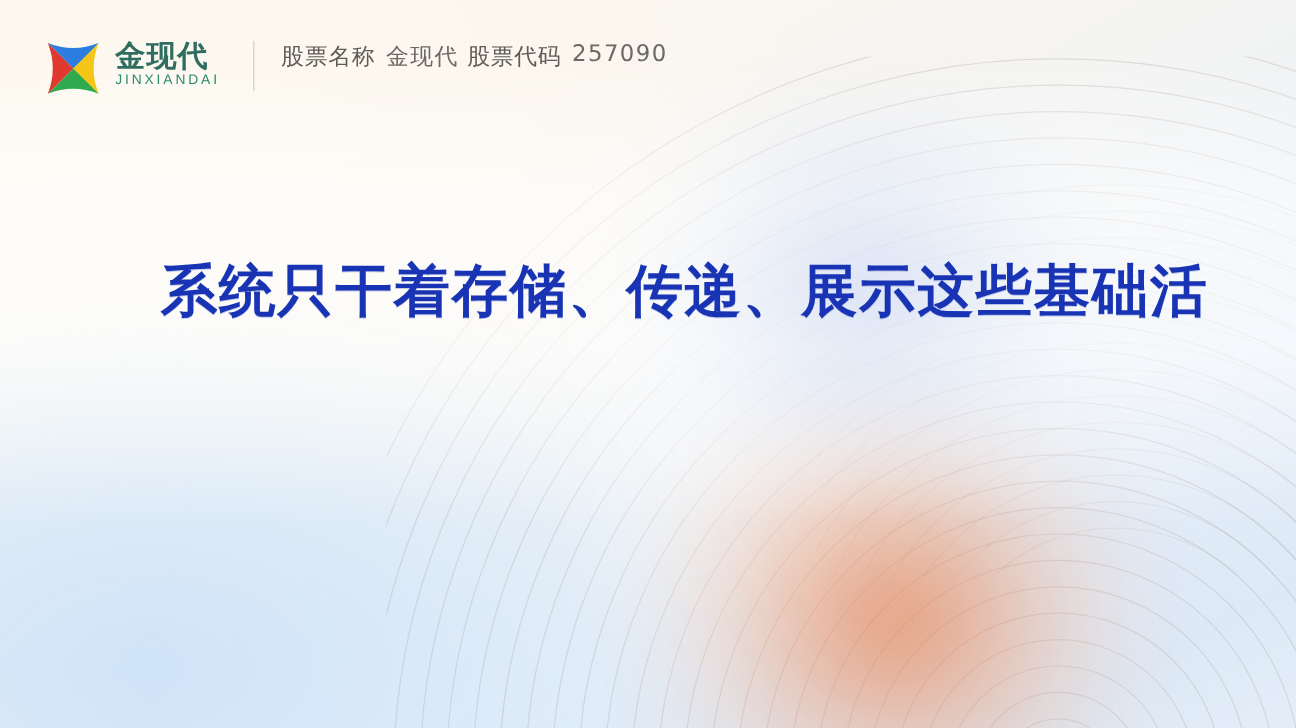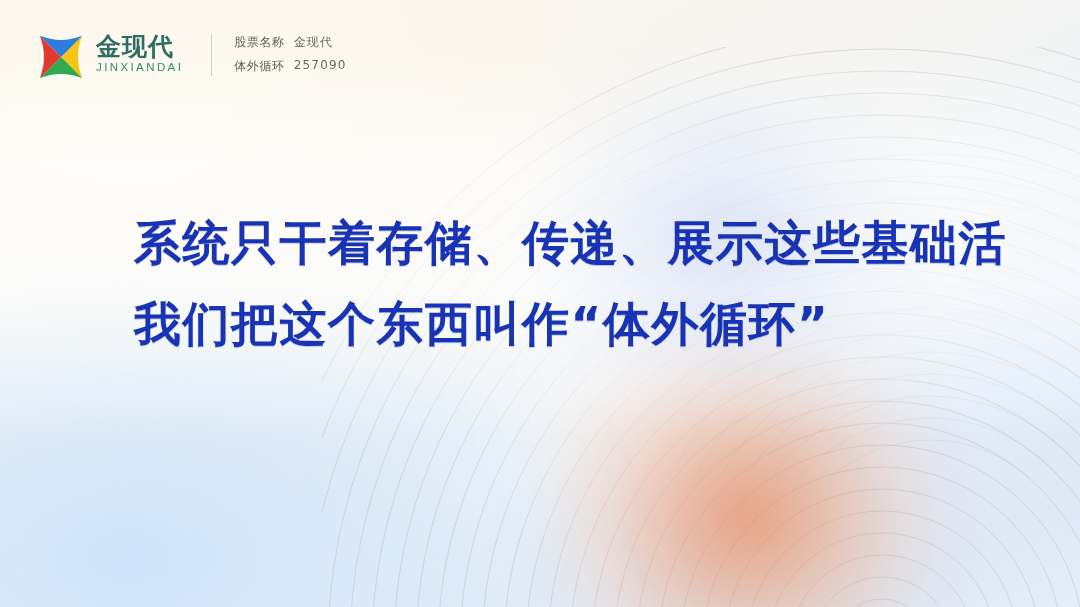--- a/index.html
+++ b/index.html
@@ -122,22 +122,22 @@
   }
   .logo-en {
     font-size:11.5px; font-weight:400; color:#2e8a6e;
     letter-spacing:2.4px; margin-top:3px;
   }
   .brand-divider {
     width:1px; height:42px; background:#d2cfca;
     margin:0 22px 0 28px;
   }
   .stockinfo {
-    display:flex; flex-direction:column; gap:7px;
-    font-size:12px; color:#585552; letter-spacing:.6px;
+    display:flex; flex-direction:row; gap:7px;
+    font-size:19px; color:#585552; letter-spacing:.6px;
     font-family:"DejaVu Sans","Liberation Sans",sans-serif;
   }
   .stockinfo .row { display:flex; gap:9px; white-space:nowrap; }
   .stockinfo .k { color:#5e5b57; }
   .stockinfo .v { color:#6b6865; letter-spacing:1.2px; }
 
   
   .headline {
     position:absolute; left:134px; top:202px;
     z-index:5;
@@ -242,22 +242,21 @@
   </div>
 
   <div class="brand-divider"></div>
 
   <div class="stockinfo">
     <div class="row">
       <span class="k">股票名称</span>
       <span class="v">金现代</span>
     </div>
     <div class="row">
-      <span class="k">体外循环</span>
+      <span class="k">股票代码</span>
       <span class="v">257090</span>
     </div>
   </div>
 </div>
 
 <div class="headline">
   <div class="hl-line">系统只干着存储、传递、展示这些基础活</div>
-  <div class="hl-line">我们把这个东西叫作“体外循环”</div>
 </div>
 
 </body></html>

